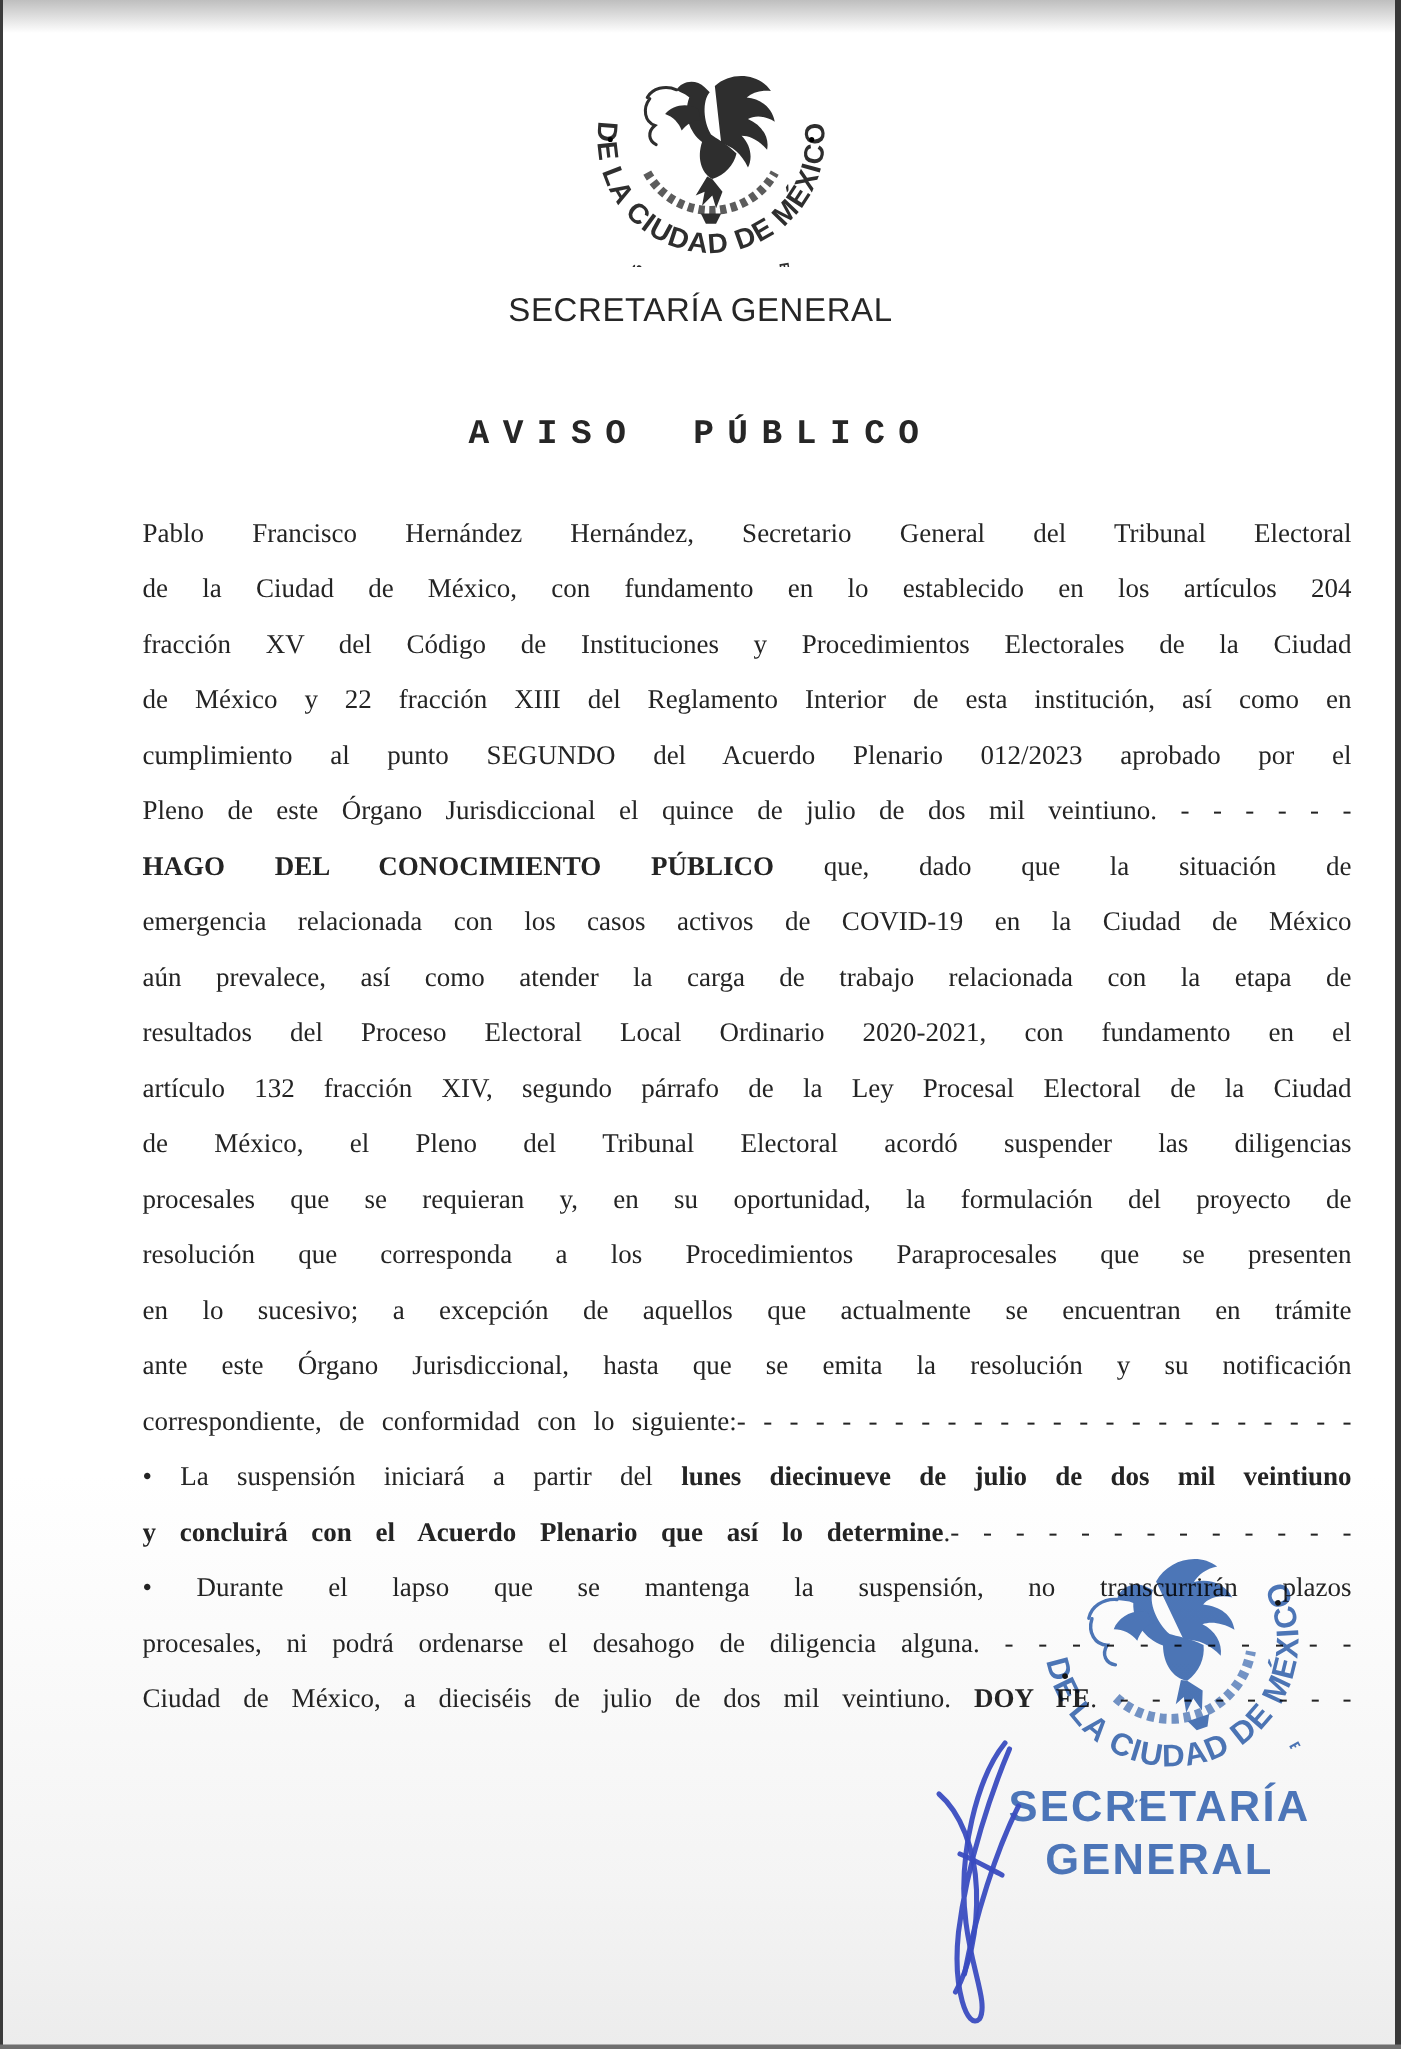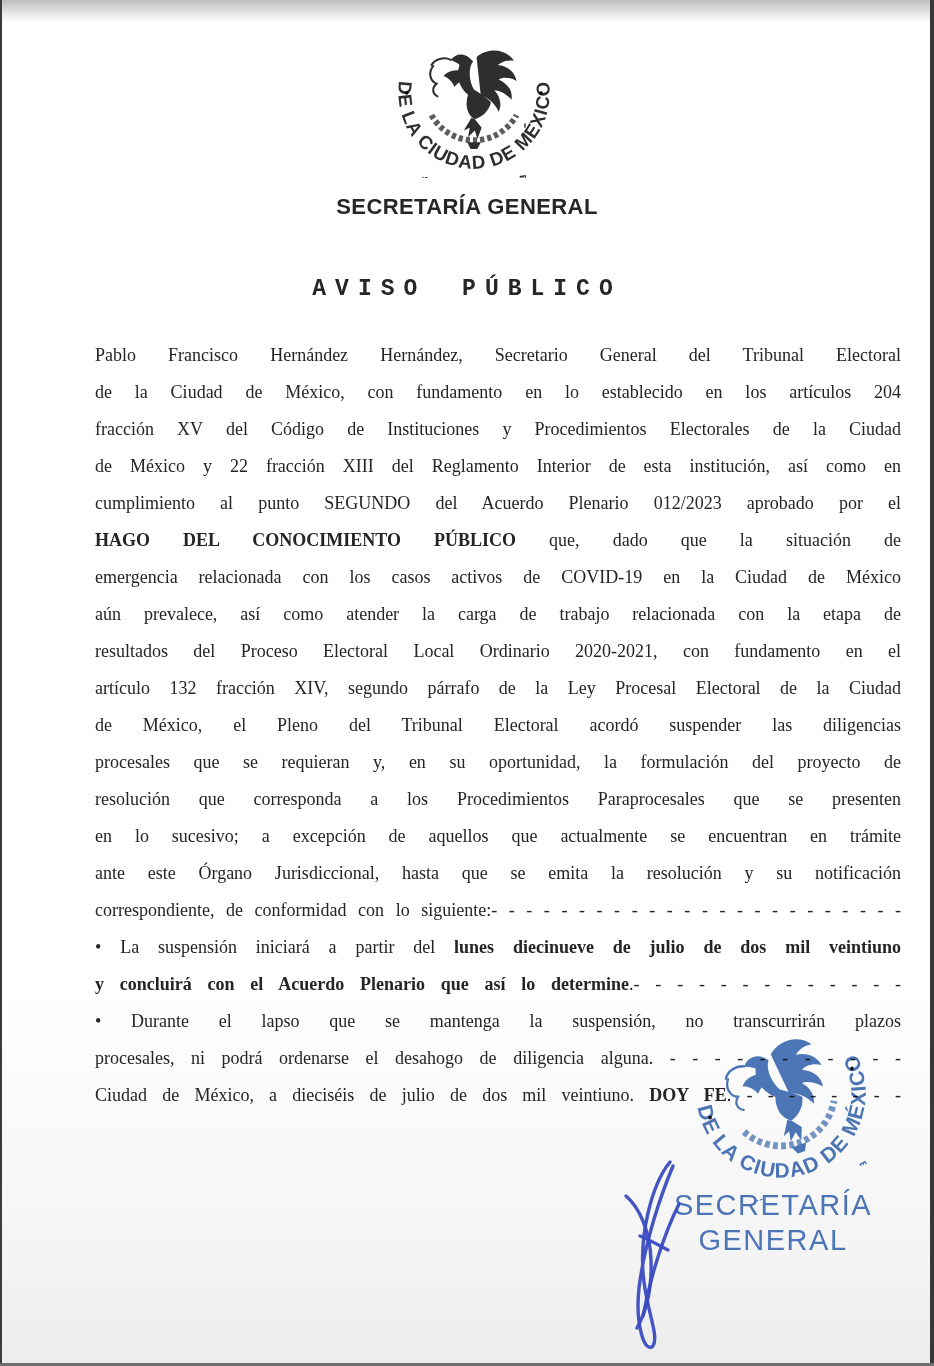--- a/index.html
+++ b/index.html
@@ -28,32 +28,32 @@
   .seal text{fill:currentColor;font-family:"Liberation Sans",sans-serif;font-weight:bold;}
   .arc-big{font-size:23px;letter-spacing:1px;}
   .arc-bot{font-size:22px;letter-spacing:1px;}
   .arc-in{font-size:10.5px;letter-spacing:1.6px;}
   .emblem path{fill:currentColor;}
   .emblem .st{fill:none;stroke:currentColor;stroke-width:2.4px;stroke-linecap:round;}
   .emblem .wreath{fill:none;stroke:currentColor;stroke-width:7px;stroke-dasharray:5 3.5;opacity:.78;}
 
   
   .dept{position:absolute;left:0;right:0;top:194px;text-align:center;
-    font-size:22px;font-weight:bold;letter-spacing:.4px;}
+    font-size:22px;font-weight:normal;letter-spacing:.4px;}
   .doc-title{position:absolute;left:0;right:0;top:276px;text-align:center;
     font-size:23px;font-weight:bold;letter-spacing:9px;word-spacing:13px;font-family:Liberation Mono, monospace;}
 
   
   .doc-body{position:absolute;left:95px;top:337px;width:806px;font-size:18px;color:#242424;font-family:Liberation Serif, serif;}
   .line{height:37px;line-height:37px;text-align:justify;text-align-last:justify;overflow:hidden;}
   .line span.b{font-weight:bold;}
 
   
   .stamp-office{position:absolute;left:668px;top:1188px;width:210px;text-align:center;
-    color:var(--stamp-blue,#3e6bb3);font-weight:normal;font-size:29px;line-height:35px;
+    color:var(--stamp-blue,#3e6bb3);font-weight:bold;font-size:29px;line-height:35px;
     letter-spacing:1.5px;opacity:.92;}
 
   
   .signature{position:absolute;left:600px;top:1140px;width:130px;height:226px;}
   .signature path{fill:none;stroke:var(--sig-blue,#3a4cc0);stroke-width:3.4px;
     stroke-linecap:round;stroke-linejoin:round;opacity:.95;}
 </style>
 </head>
 <body>
 
@@ -88,20 +88,21 @@
 
   <div class="dept">SECRETARÍA GENERAL</div>
   <div class="doc-title">AVISO PÚBLICO</div>
 
   <div class="doc-body">
       <div class="line"><span>Pablo Francisco Hernández Hernández, Secretario General del Tribunal Electoral</span></div>
       <div class="line"><span>de la Ciudad de México, con fundamento en lo establecido en los artículos 204</span></div>
       <div class="line"><span>fracción XV del Código de Instituciones y Procedimientos Electorales de la Ciudad</span></div>
       <div class="line"><span>de México y 22 fracción XIII del Reglamento Interior de esta institución, así como en</span></div>
       <div class="line"><span>cumplimiento al punto SEGUNDO del Acuerdo Plenario 012/2023 aprobado por el</span></div>
+      <div class="line"><span>Pleno de este Órgano Jurisdiccional el quince de julio de dos mil veintiuno. - - - - - -</span></div>
       <div class="line"><span class="b">HAGO DEL CONOCIMIENTO PÚBLICO</span><span> que, dado que la situación de</span></div>
       <div class="line"><span>emergencia relacionada con los casos activos de COVID-19 en la Ciudad de México</span></div>
       <div class="line"><span>aún prevalece, así como atender la carga de trabajo relacionada con la etapa de</span></div>
       <div class="line"><span>resultados del Proceso Electoral Local Ordinario 2020-2021, con fundamento en el</span></div>
       <div class="line"><span>artículo 132 fracción XIV, segundo párrafo de la Ley Procesal Electoral de la Ciudad</span></div>
       <div class="line"><span>de México, el Pleno del Tribunal Electoral acordó suspender las diligencias</span></div>
       <div class="line"><span>procesales que se requieran y, en su oportunidad, la formulación del proyecto de</span></div>
       <div class="line"><span>resolución que corresponda a los Procedimientos Paraprocesales que se presenten</span></div>
       <div class="line"><span>en lo sucesivo; a excepción de aquellos que actualmente se encuentran en trámite</span></div>
       <div class="line"><span>ante este Órgano Jurisdiccional, hasta que se emita la resolución y su notificación</span></div>

